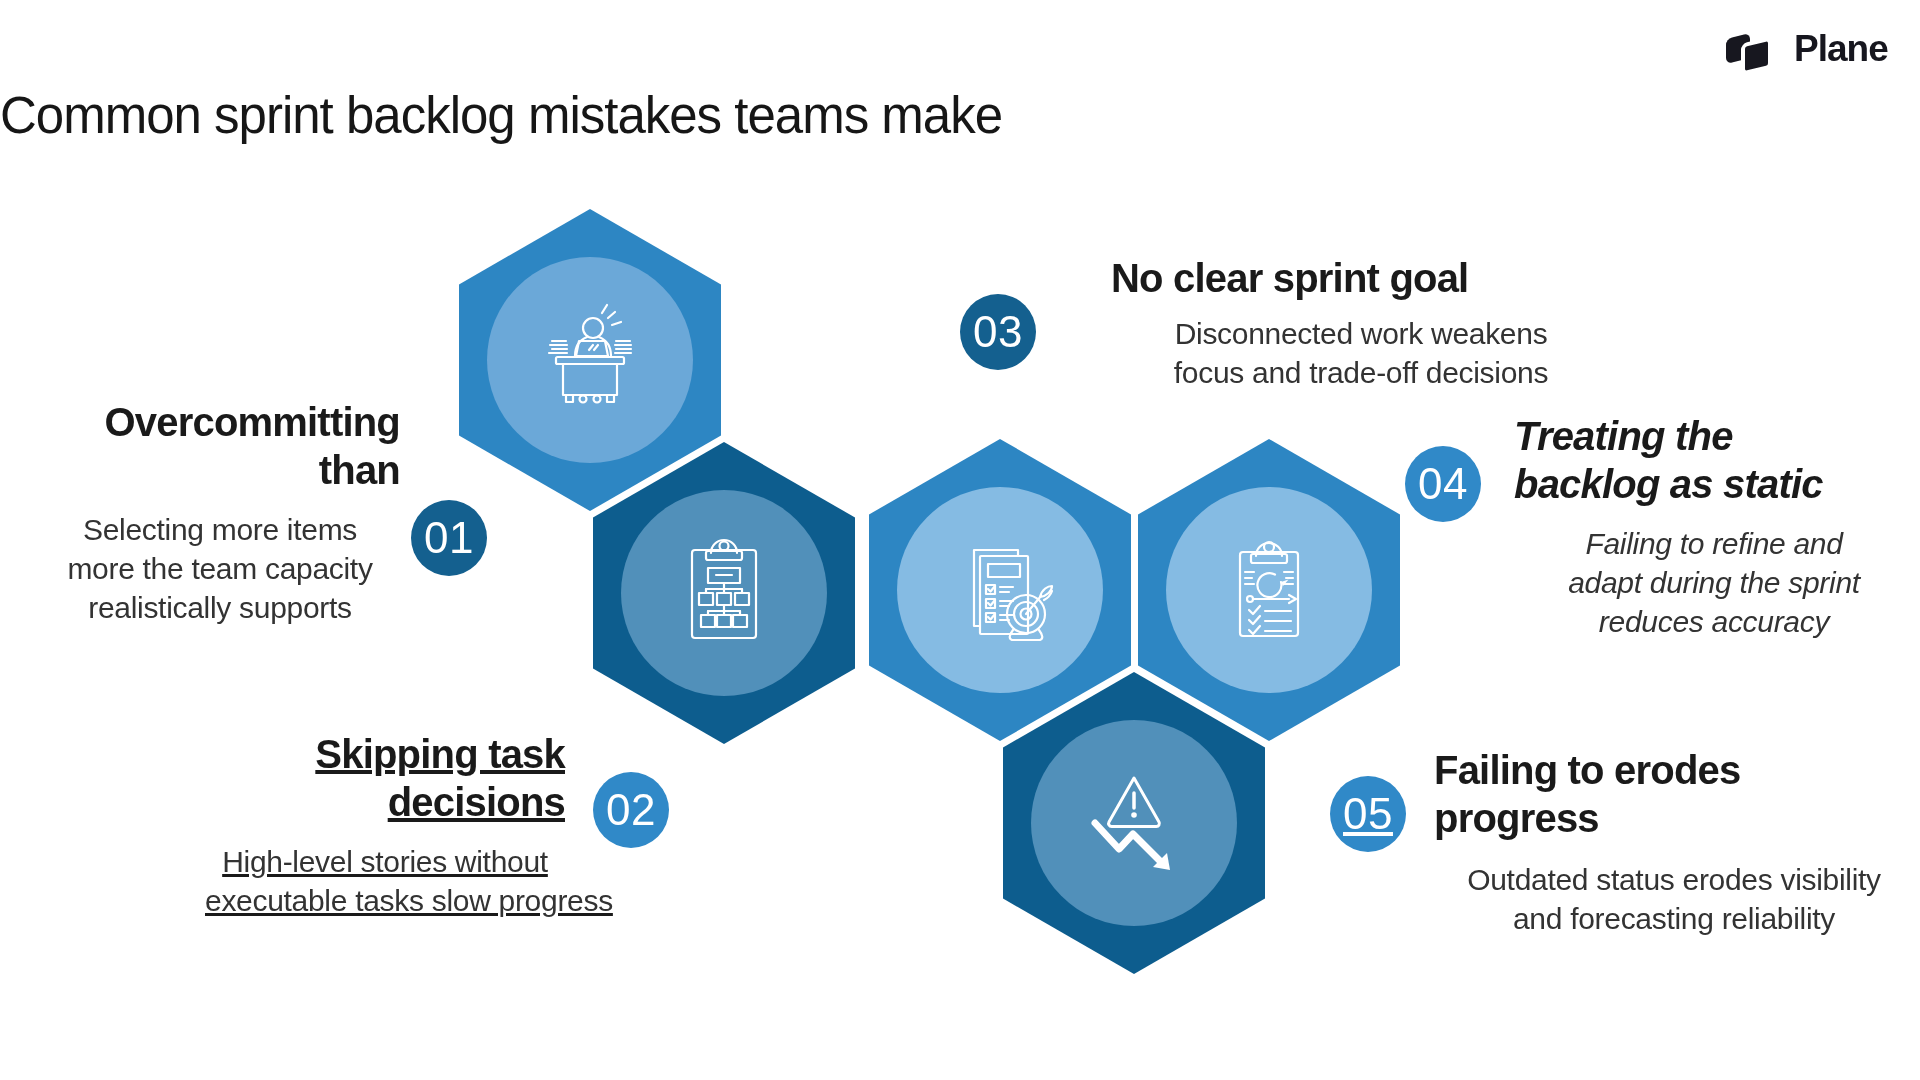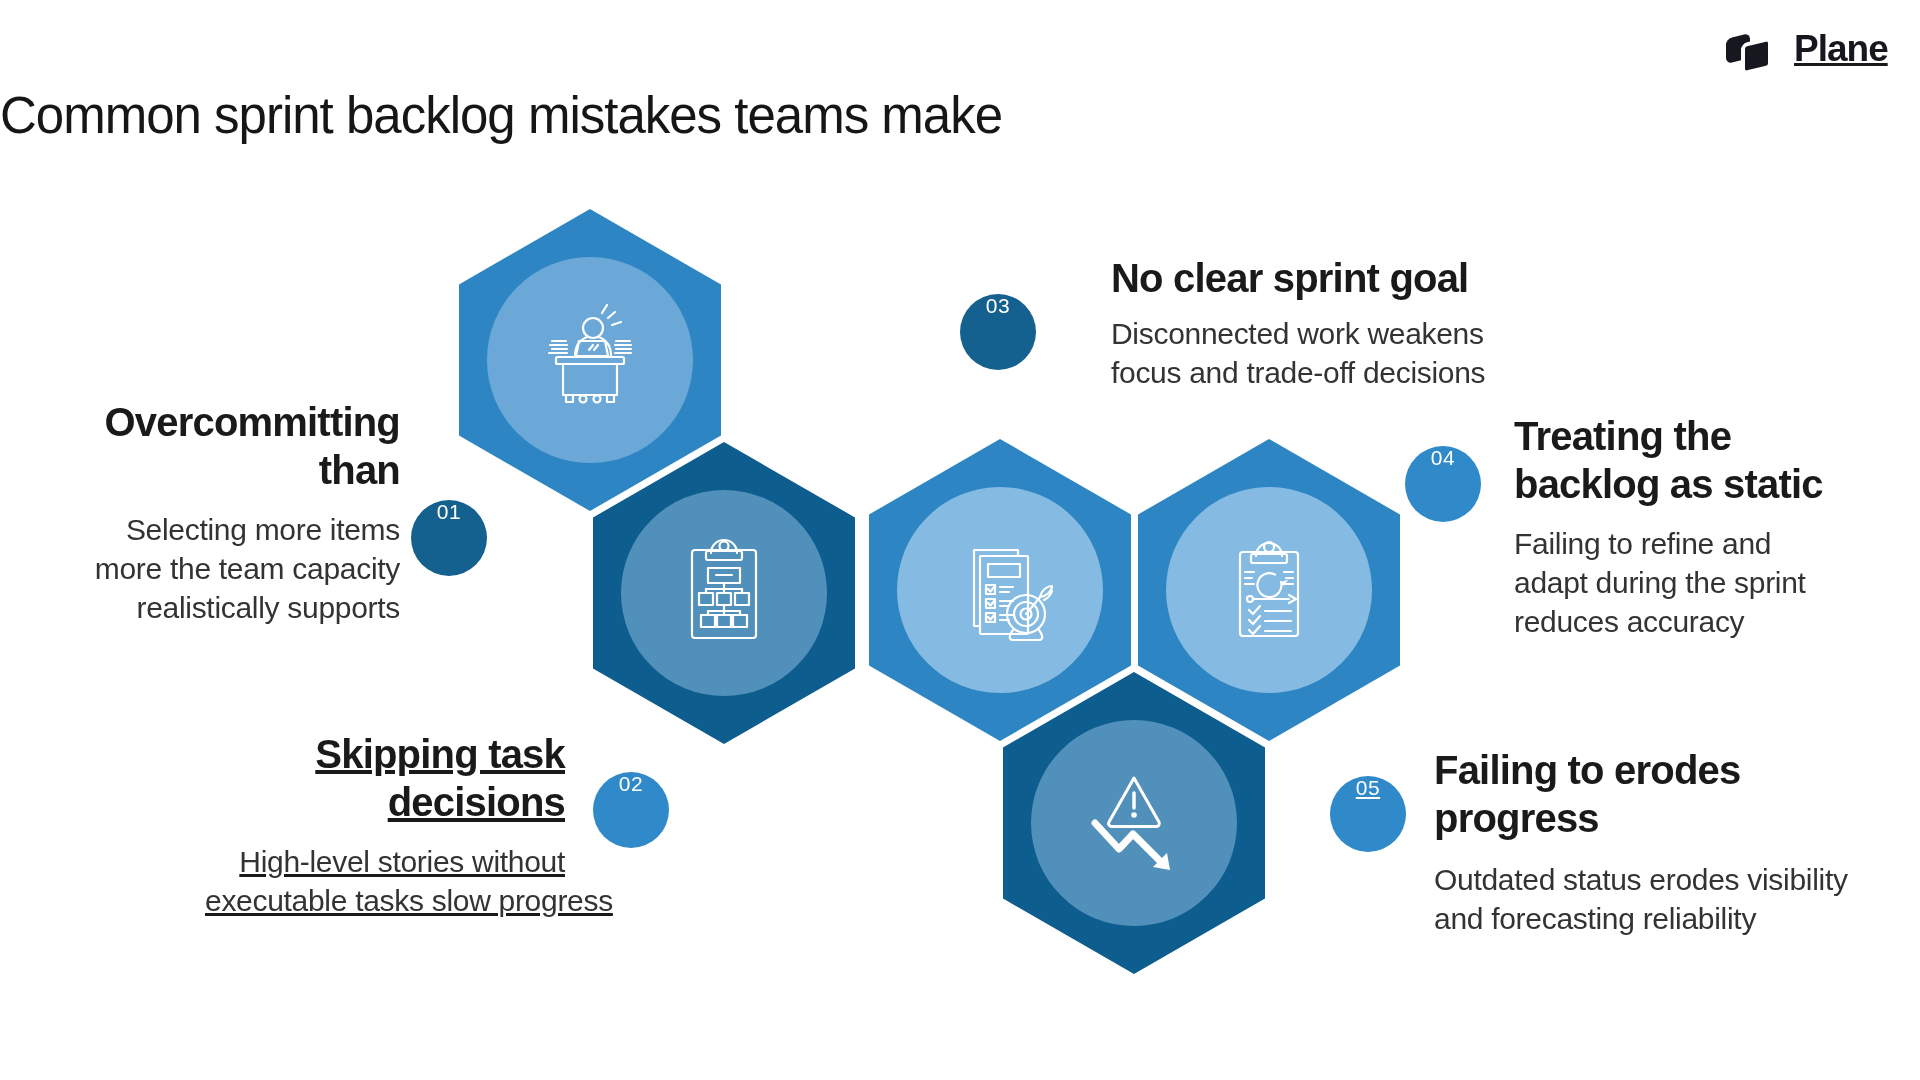--- a/index.html
+++ b/index.html
@@ -7,50 +7,50 @@
   .canvas {
     position:relative; width:1920px; height:1080px; margin:0 auto;
     background:#ffffff; overflow:hidden;
     font-family:"Liberation Sans", sans-serif; color:#1a1a1a;
   }
   .title {
     position:absolute; left:0; top:86px; width:100%; text-align:left;
     font-size:51px; font-weight:500; letter-spacing:-1px; color:#161616;
   }
   
-  .logo { position:absolute; left:1726px; top:28px; display:flex; align-items:flex-end; gap:12px;text-decoration:underline; }
+  .logo { position:absolute; left:1726px; top:28px; display:flex; align-items:flex-end; gap:12px; }
   .logo-mark { position:relative; width:56px; height:42px; }
   .pane { position:absolute; background:#17171f; border-radius:6px; transform:skewY(-14deg); }
   .pane1 { left:0; top:8px; width:24px; height:25px; }
   .pane2 { left:15px; top:12px; width:31px; height:32px; border:4px solid #ffffff; }
   .logo-text { font-size:37px; font-weight:700; letter-spacing:-1px; color:#17171f; }
   
   .hex {
     position:absolute; width:262px; height:302px;
     clip-path:polygon(50% 0%, 100% 25%, 100% 75%, 50% 100%, 0% 75%, 0% 25%);
   }
   .hex-circle {
     position:absolute; left:28px; top:48px; width:206px; height:206px; border-radius:50%;
     display:flex; align-items:center; justify-content:center;
   }
   .hex svg { display:block; }
   
   .badge {
     position:absolute; width:76px; height:76px; border-radius:50%;
-    display:flex; align-items:flex-start; justify-content:center;
-    color:#ffffff; font-size:21px; letter-spacing:0.5px;
+    display:flex; align-items:center; justify-content:center;
+    color:#ffffff; font-size:44px; letter-spacing:0.5px;
   }
   .badge.dark { background:#14608f; }
   .badge.light { background:#3089c8; }
   
   .text-block { position:absolute; }
   .text-block.right { text-align:right; }
   .h { font-size:40px; font-weight:600; line-height:1.2; letter-spacing:-0.8px; color:#1a1a1a; }
   .h span { display:block; white-space:nowrap; }
-  .p { font-size:30px; font-weight:400; line-height:1.3; letter-spacing:-0.3px; color:#333333; margin-top:16px; }
+  .p { font-size:30px; font-weight:400; line-height:1.3; letter-spacing:-0.3px; color:#333333; margin-top:16px;text-align:center; }
   .p span { display:block; white-space:nowrap; }
 </style>
 </head>
 <body>
 
 <div class="canvas">
 
   <h1 class="title">Common sprint backlog mistakes teams make</h1>
 
   <div class="logo">
@@ -231,21 +231,21 @@
   <section class="text-block" style="left:1067px; top:254px; width:500px;margin-left:44px;">
     <h2 class="h">
       <span>No clear sprint goal</span>
     </h2>
     <p class="p" style="margin-top:12px;">
       <span>Disconnected work weakens</span>
       <span>focus and trade-off decisions</span>
     </p>
   </section>
 
-  <section class="text-block" style="left:1514px; top:412px; width:400px;">
+  <section class="text-block" style="left:1514px; top:412px; width:400px;font-style:italic;">
     <h2 class="h">
       <span>Treating the</span>
       <span>backlog as static</span>
     </h2>
     <p class="p">
       <span>Failing to refine and</span>
       <span>adapt during the sprint</span>
       <span>reduces accuracy</span>
     </p>
   </section>

